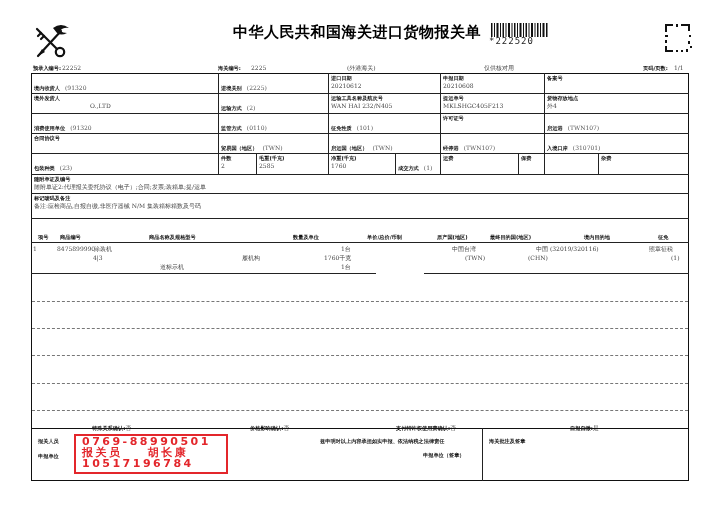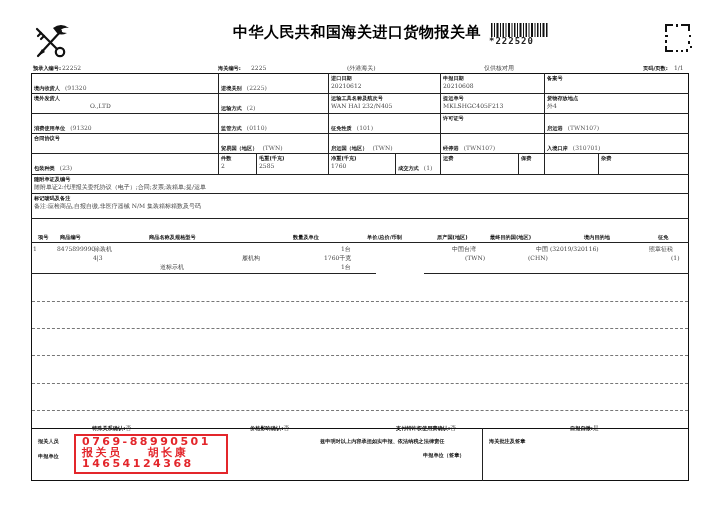--- a/index.html
+++ b/index.html
@@ -55,21 +55,21 @@
         <rect x="37.5" y="0" width="1" height="14"></rect>
         <rect x="40" y="0" width="2" height="14"></rect>
       <rect x="43.5" y="0" width="1" height="14"></rect>
         <rect x="46" y="0" width="1.5" height="14"></rect>
         <rect x="49" y="0" width="1" height="14"></rect>
       <rect x="51.5" y="0" width="2" height="14"></rect>
         <rect x="55" y="0" width="1.5" height="14"></rect>
     </g>
   </svg>
 </div>
-<div class="abs" style="left:489px;top:36px;font-family:'DejaVu Sans Mono',monospace;font-size:9px;letter-spacing:1px;color:#222;font-weight:bold;">*222520</div>
+<div class="abs" style="left:489px;top:36px;font-family:'DejaVu Sans Mono',monospace;font-size:9px;letter-spacing:1px;color:#222;">*222520</div>
 
 <div class="abs" style="left:663px;top:22px;width:30px;height:32px;">
   <svg width="30" height="32" viewBox="0 0 30 32">
     <g fill="#111">
       <rect x="2" y="2" width="8" height="2"></rect>
         <rect x="2" y="2" width="2" height="8"></rect>
       <rect x="13" y="2" width="2" height="3"></rect>
         <rect x="18" y="2" width="9" height="2"></rect>
         <rect x="25" y="2" width="2" height="7"></rect>
       <rect x="2" y="13" width="3" height="2"></rect>
@@ -308,18 +308,18 @@
 <div class="hthick" style="left:31px;top:428px;width:658px;"></div>
 
 <div class="vline" style="left:482px;top:428px;height:53px;"></div>
 
 <div class="abs lbl" style="left:38px;top:438px;">报关人员</div>
 <div class="abs lbl" style="left:38px;top:453px;">申报单位</div>
 
 <div class="stamp" style="left:74px;top:434px;width:154px;height:40px;">
   <div style="white-space:nowrap;">0769-88990501</div>
   <div style="white-space:pre;">报关员    胡长康</div>
-  <div style="white-space:nowrap;">14654124368</div>
+  <div style="white-space:nowrap;">10517196784</div>
 </div>
 
 <div class="abs lbl" style="left:320px;top:438px;">兹申明对以上内容承担如实申报、依法纳税之法律责任</div>
 <div class="abs lbl" style="left:423px;top:452px;">申报单位（签章）</div>
 <div class="abs lbl" style="left:489px;top:438px;">海关批注及签章</div>
 
 </body></html>

